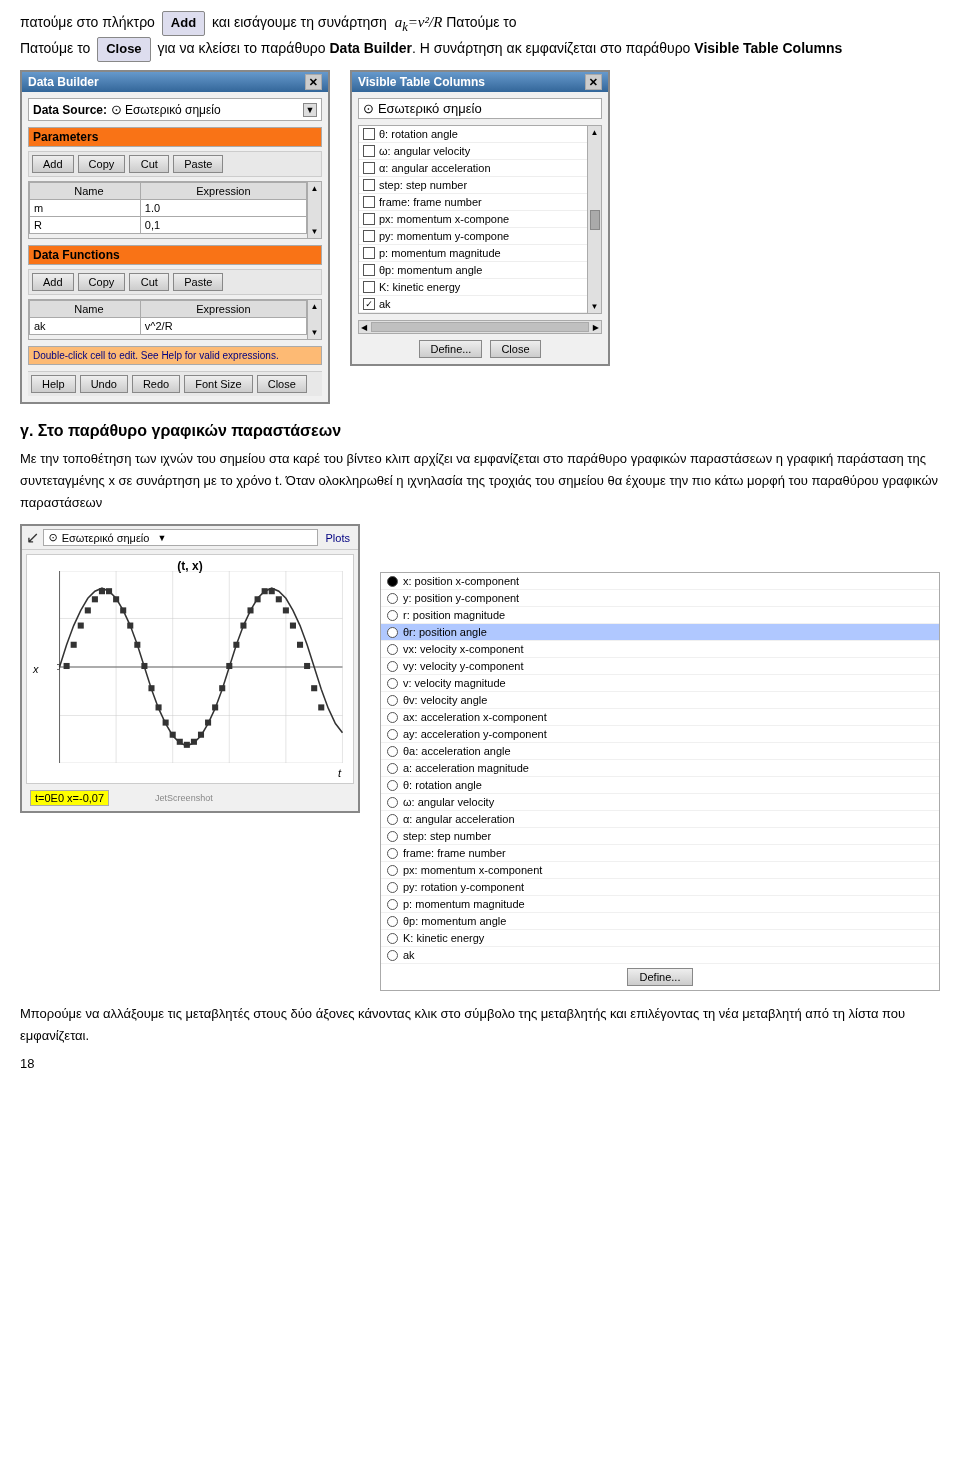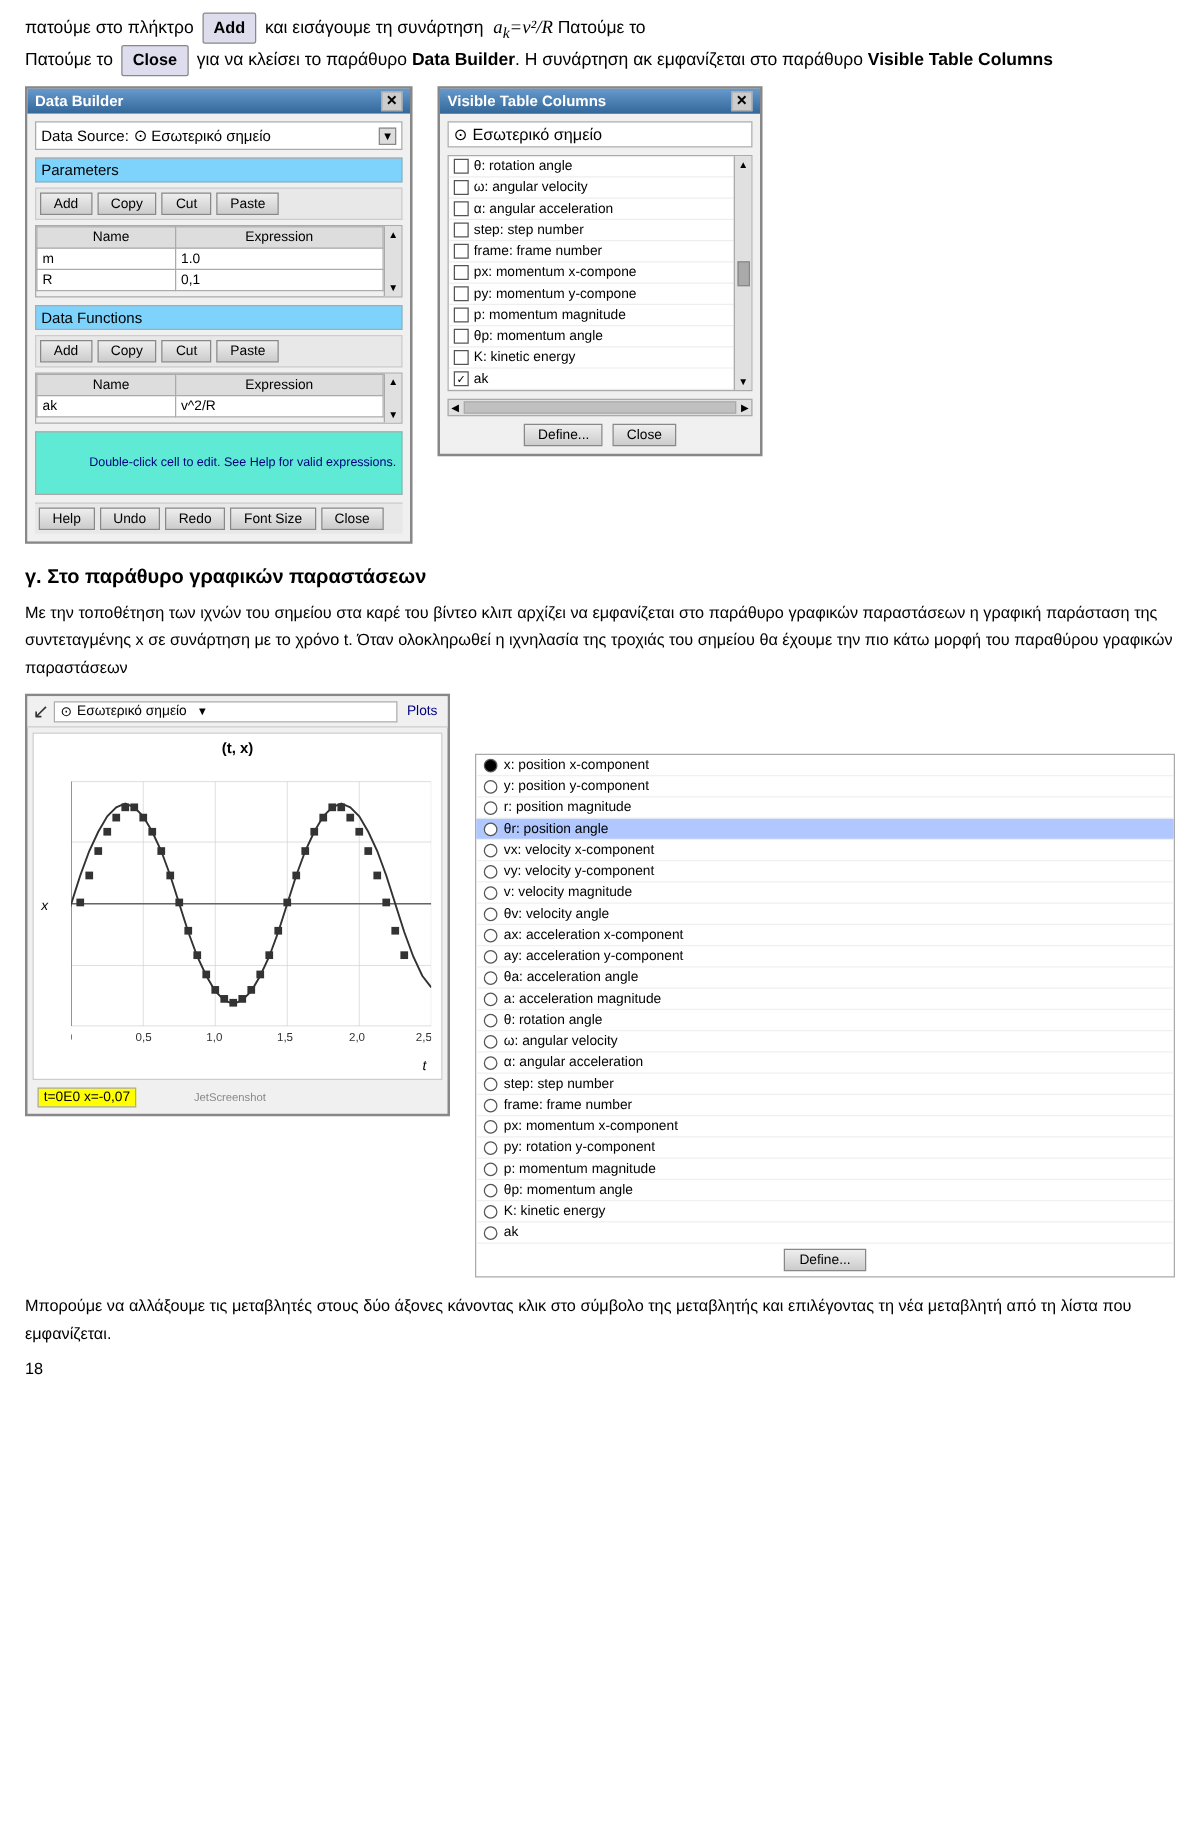--- a/index.html
+++ b/index.html
@@ -77,21 +77,21 @@
     
     .data-source-row {
       display: flex;
       align-items: center;
       margin-bottom: 6px;
       border: 1px solid #aaa;
       background: #fff;
       padding: 3px 4px;
     }
     .data-source-label {
-      font-weight: normal;
+      font-weight: bold;
       font-size: 12px;
       margin-right: 4px;
       white-space: nowrap;
     }
     .data-source-radio {
       margin-right: 3px;
     }
     .data-source-value {
       font-size: 12px;
       flex: 1;
@@ -103,23 +103,23 @@
       border: 1px solid #888;
       display: flex;
       align-items: center;
       justify-content: center;
       cursor: pointer;
       font-size: 9px;
     }
 
     
     .section-header {
-      font-weight: normal;
+      font-weight: bold;
       font-size: 12px;
-      background: #7dd3fc;
+      background: #f97316;
       padding: 2px 4px;
       margin-bottom: 4px;
       border: 1px solid #aaa;
     }
 
     
     .btn-toolbar {
       display: flex;
       gap: 4px;
       margin-bottom: 4px;
@@ -176,25 +176,24 @@
       align-items: center;
       justify-content: space-between;
       padding: 2px 0;
       font-size: 8px;
     }
 
     
     .hint-text {
       font-size: 10px;
       color: #000080;
-      background: #5eead4;
-      border: 1px solid #aaa;
-      padding: 19px 4px;
+      background: #fdba74;
+      border: 1px solid #aaa;
+      padding: 3px 4px;
       margin-bottom: 6px;
-      text-align: right;
     }
 
     
     .bottom-btns {
       display: flex;
       gap: 4px;
       padding: 3px;
       background: #e8e8e8;
       border-top: 1px solid #ccc;
     }
@@ -336,21 +335,21 @@
       font-size: 11px;
       font-weight: normal;
       color: #000080;
       padding: 1px 4px;
     }
     .graph-canvas {
       background: #fff;
       border: 1px solid #ccc;
       margin: 4px;
       position: relative;
-      height: 278px;
+      height: 230px;
     }
     .graph-title {
       text-align: center;
       font-weight: bold;
       font-size: 12px;
       padding-top: 4px;
     }
     .graph-axis-label-y {
       position: absolute;
       left: 6px;

